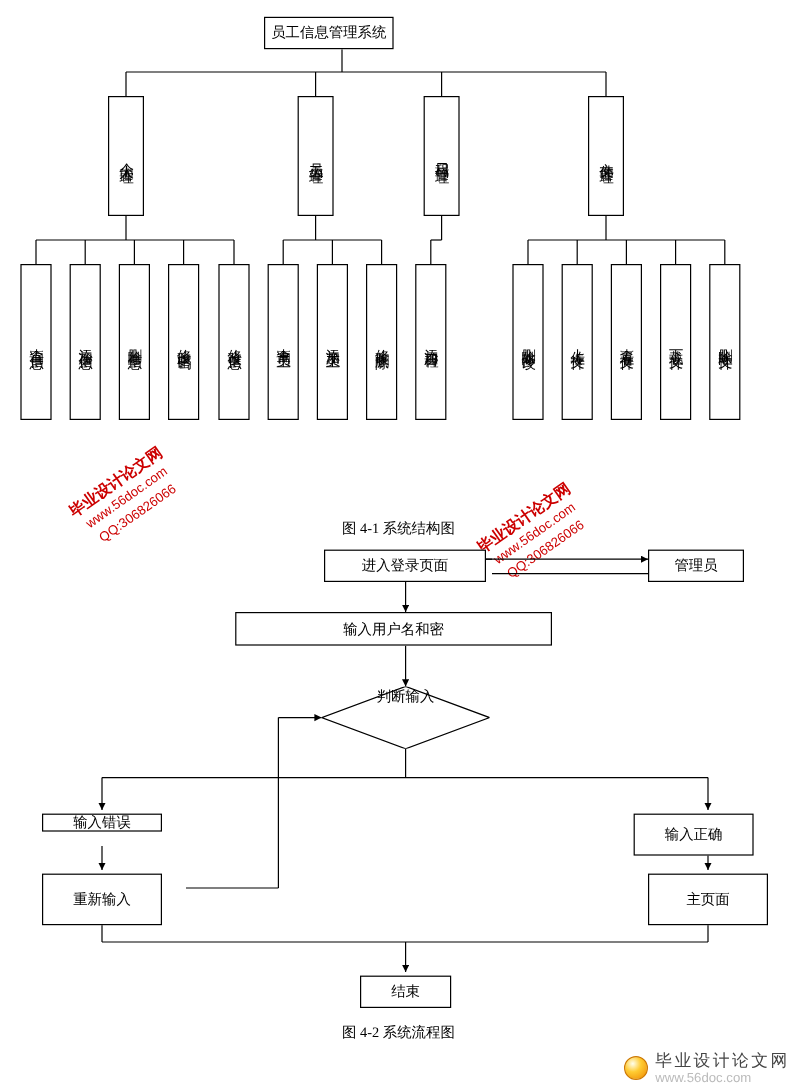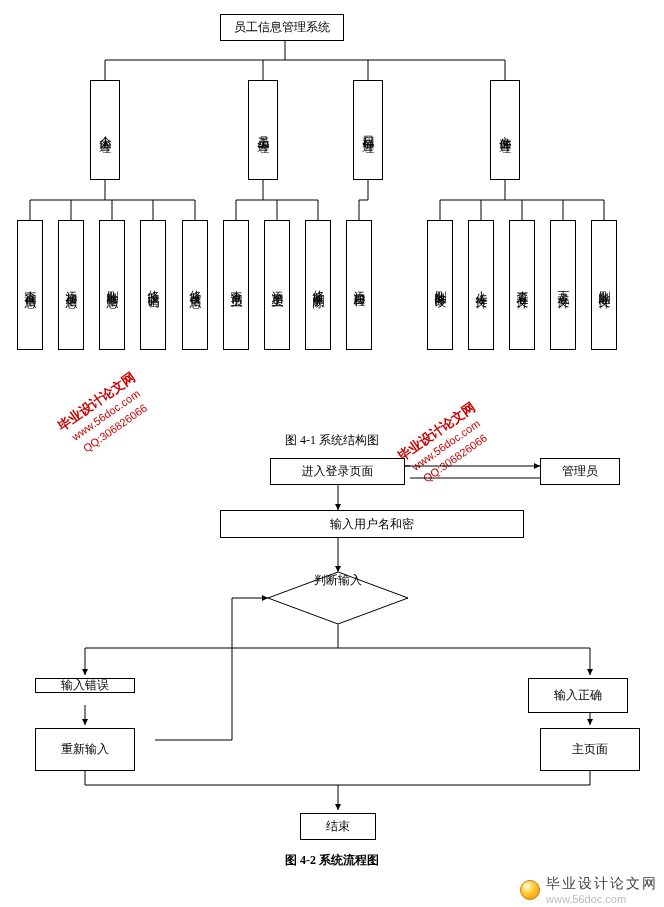--- a/index.html
+++ b/index.html
@@ -109,21 +109,21 @@
 
   <line x1="505" y1="180" x2="505" y2="200" stroke="#000"></line>
   <line x1="440" y1="200" x2="604" y2="200" stroke="#000"></line>
   <line x1="440" y1="200" x2="440" y2="220" stroke="#000"></line>
   <line x1="481" y1="200" x2="481" y2="220" stroke="#000"></line>
   <line x1="522" y1="200" x2="522" y2="220" stroke="#000"></line>
   <line x1="563" y1="200" x2="563" y2="220" stroke="#000"></line>
   <line x1="604" y1="200" x2="604" y2="220" stroke="#000"></line>
 </svg>
 
-<div class="box" style="left:220px;top:14px;width:124px;height:27px;">员工信息管理系统</div>
+<div class="box" style="left:220px;top:14px;width:108px;height:27px;">员工信息管理系统</div>
 
 <div class="vbox" style="left:90px; top:80px; width:30px; height:100px;">个人管理</div>
 <div class="vbox" style="left:248px;top:80px; width:30px; height:100px;">员工管理</div>
 <div class="vbox" style="left:353px;top:80px; width:30px; height:100px;">日程管理</div>
 <div class="vbox" style="left:490px;top:80px; width:30px; height:100px;">文件管理</div>
 
 <div class="vbox" style="left:17px; top:220px;width:26px;height:130px;">查询信息</div>
 <div class="vbox" style="left:58px; top:220px;width:26px;height:130px;">添加信息</div>
 <div class="vbox" style="left:99px; top:220px;width:26px;height:130px;">删除信息</div>
 <div class="vbox" style="left:140px;top:220px;width:26px;height:130px;">修改密码</div>
@@ -180,36 +180,36 @@
   <line x1="85" y1="785" x2="590" y2="785" stroke="#000"></line>
   <line x1="338" y1="785" x2="338" y2="810" stroke="#000" marker-end="url(#arrow)"></line>
 
   <line x1="155" y1="740" x2="232" y2="740" stroke="#000"></line>
   <line x1="232" y1="740" x2="232" y2="598" stroke="#000"></line>
   <line x1="232" y1="598" x2="268" y2="598" stroke="#000" marker-end="url(#arrow)"></line>
 </svg>
 
 <div class="box" style="left:270px;top:458px;width:135px;height:27px;">进入登录页面</div>
 <div class="box" style="left:540px;top:458px;width:80px; height:27px;">管理员</div>
-<div class="box" style="left:220px;top:510px;width:304px;height:28px;">输入用户名和密</div>
+<div class="box" style="left:196px;top:510px;width:264px;height:28px;">输入用户名和密</div>
 
 <div class="diamond" style="left:268px;top:572px;width:140px;height:52px;">
   <svg width="140" height="52">
       <polygon points="70,0 140,26 70,52 0,26" fill="#fff" stroke="#000"></polygon>
     </svg>
   <span>判断输入</span>
 </div>
 
 <div class="box" style="left:35px; top:678px;width:100px;height:15px;">输入错误</div>
 <div class="box" style="left:528px;top:678px;width:100px;height:35px;">输入正确</div>
 <div class="box" style="left:35px; top:728px;width:100px;height:43px;">重新输入</div>
 <div class="box" style="left:540px;top:728px;width:100px;height:43px;">主页面</div>
 <div class="box" style="left:300px;top:813px;width:76px; height:27px;text-align:center;">结束</div>
 
-<div class="caption" style="top:852px;font-weight:bold;">图 4-2 系统流程图</div>
+<div class="caption" style="top:852px;">图 4-2 系统流程图</div>
 
 <div class="footer">
   <div class="globe"></div>
   <div>
     <div class="cn">毕业设计论文网</div>
     <div class="url">www.56doc.com</div>
   </div>
 </div>
 
 </body></html>

